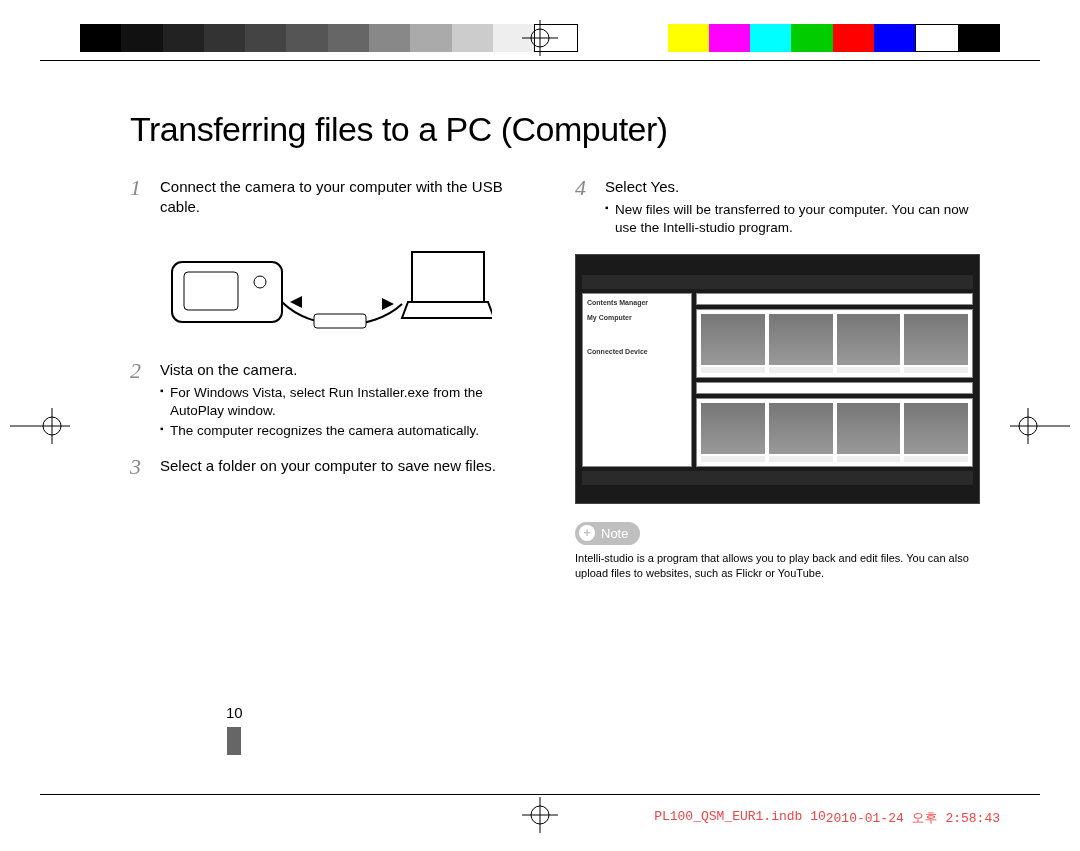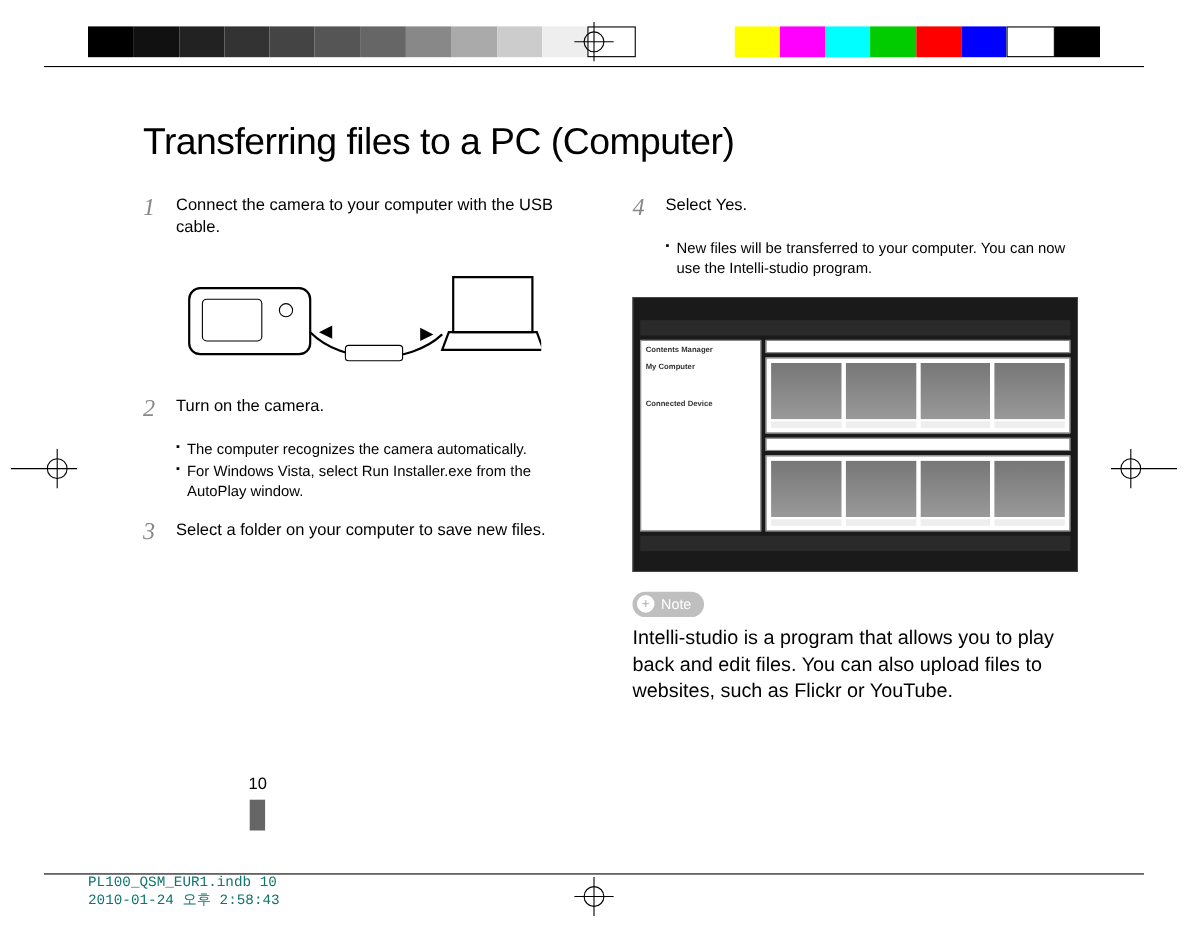--- a/index.html
+++ b/index.html
@@ -82,21 +82,21 @@
     font-size: 22px;
     color:#888;
     width:18px;
     flex: none;
     line-height:1;
   }
   .step-body{ flex:1 }
   ul.bullets{
     list-style: none;
     padding-left:0;
-    margin:20px 0 0 0;
+    margin:4px 0 0 0;
     font-size:13.5px;
   }
   ul.bullets li{
     position:relative;
     padding-left:10px;
     margin:2px 0;
   }
   ul.bullets li::before{
     content:"▪";
     position:absolute; left:0; top:0;
@@ -162,25 +162,24 @@
     bottom:-4px;
     text-align:right;
   }
   .pagenum .n{ font-size:15px; display:block; margin-bottom:4px }
   .pagenum .bar{ width:14px; height:28px; background:#666; margin:0 auto }
 
   
   .crop-footer{
     position:absolute;
     left:80px; right:80px; bottom:24px;
-    display:flex; justify-content:flex-start;
+    display:flex; justify-content:flex-end;
     font-family: "Courier New", monospace;
     font-size:13px;
-    color:#0f766e;
-    flex-direction:column;
+    color:#ef4444;
   }
 </style>
 </head>
 <body>
 
 <div class="top-strip">
   <div class="sw b000"></div>
     <div class="sw b111"></div>
     <div class="sw b222"></div>
   <div class="sw b333"></div>
@@ -259,26 +258,26 @@
           <polygon points="232,72 220,66 220,78" fill="#000"></polygon>
 
           <path d="M250 20 L322 20 L322 70 L250 70 Z" fill="none" stroke="#000" stroke-width="2"></path>
           <path d="M246 70 L326 70 L332 86 L240 86 Z" fill="none" stroke="#000" stroke-width="2"></path>
         </svg>
       </div>
 
       <div class="step">
         <div class="step-num">2</div>
         <div class="step-body">
-          <div>Turn on the camera.</div>
+          <div>Vista on the camera.</div>
           <ul class="bullets">
-            <li>The computer recognizes the camera automatically.</li>
             <li>
               <span>For Windows Vista, select </span><span class="bold">Run Installer.exe</span><span> from the AutoPlay window.</span>
             </li>
+            <li>The computer recognizes the camera automatically.</li>
           </ul>
         </div>
       </div>
 
       <div class="step">
         <div class="step-num">3</div>
         <div class="step-body">
           <div>Select a folder on your computer to save new files.</div>
         </div>
       </div>
@@ -352,21 +351,21 @@
             </div>
           </div>
         </div>
         <div class="ss-foot"></div>
       </div>
 
       <div class="note-pill">
         <span class="plus">+</span>
         <span>Note</span>
       </div>
-      <div style="font-size:18px">Intelli-studio is a program that allows you to play back and edit files. You can also upload files to websites, such as Flickr or YouTube.</div>
+      <div style="font-size:11px">Intelli-studio is a program that allows you to play back and edit files. You can also upload files to websites, such as Flickr or YouTube.</div>
     </div>
   </div>
 </div>
 
 <div class="crop-footer">
   <span>PL100_QSM_EUR1.indb   10</span>
   <span>2010-01-24   오후 2:58:43</span>
 </div>
 
 </body></html>

